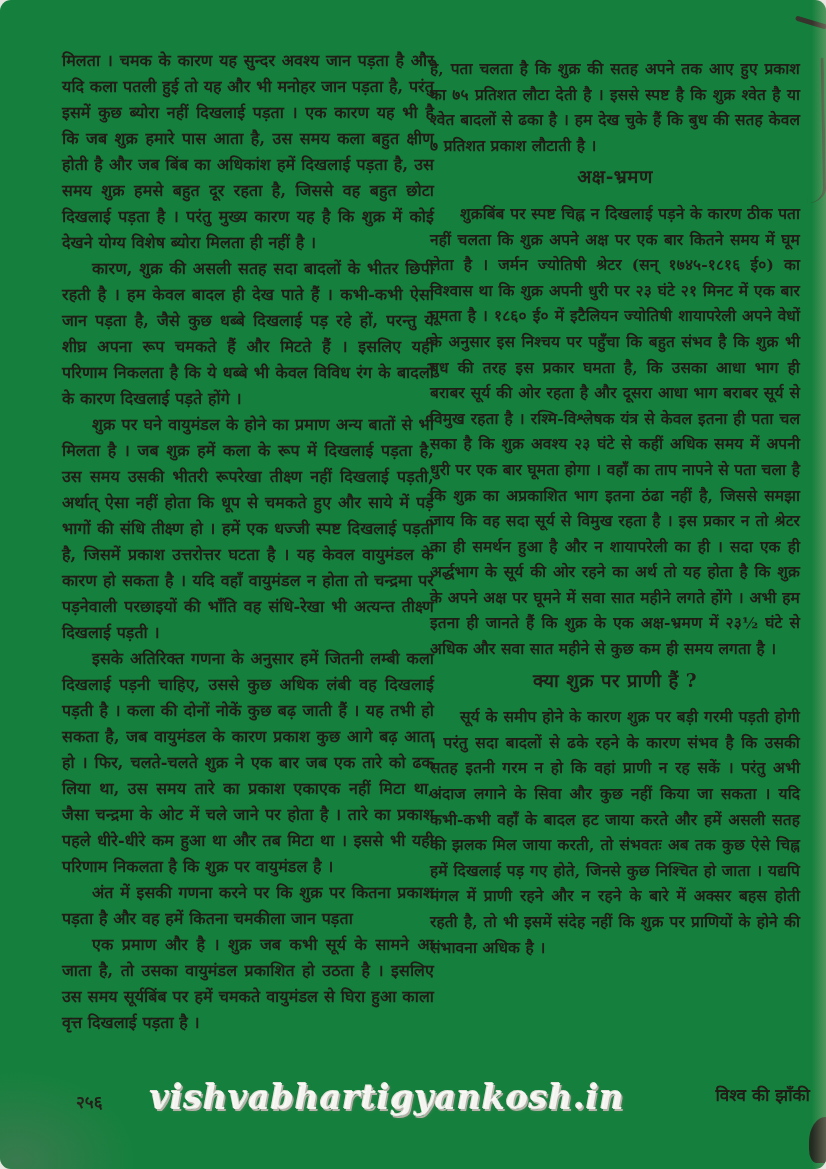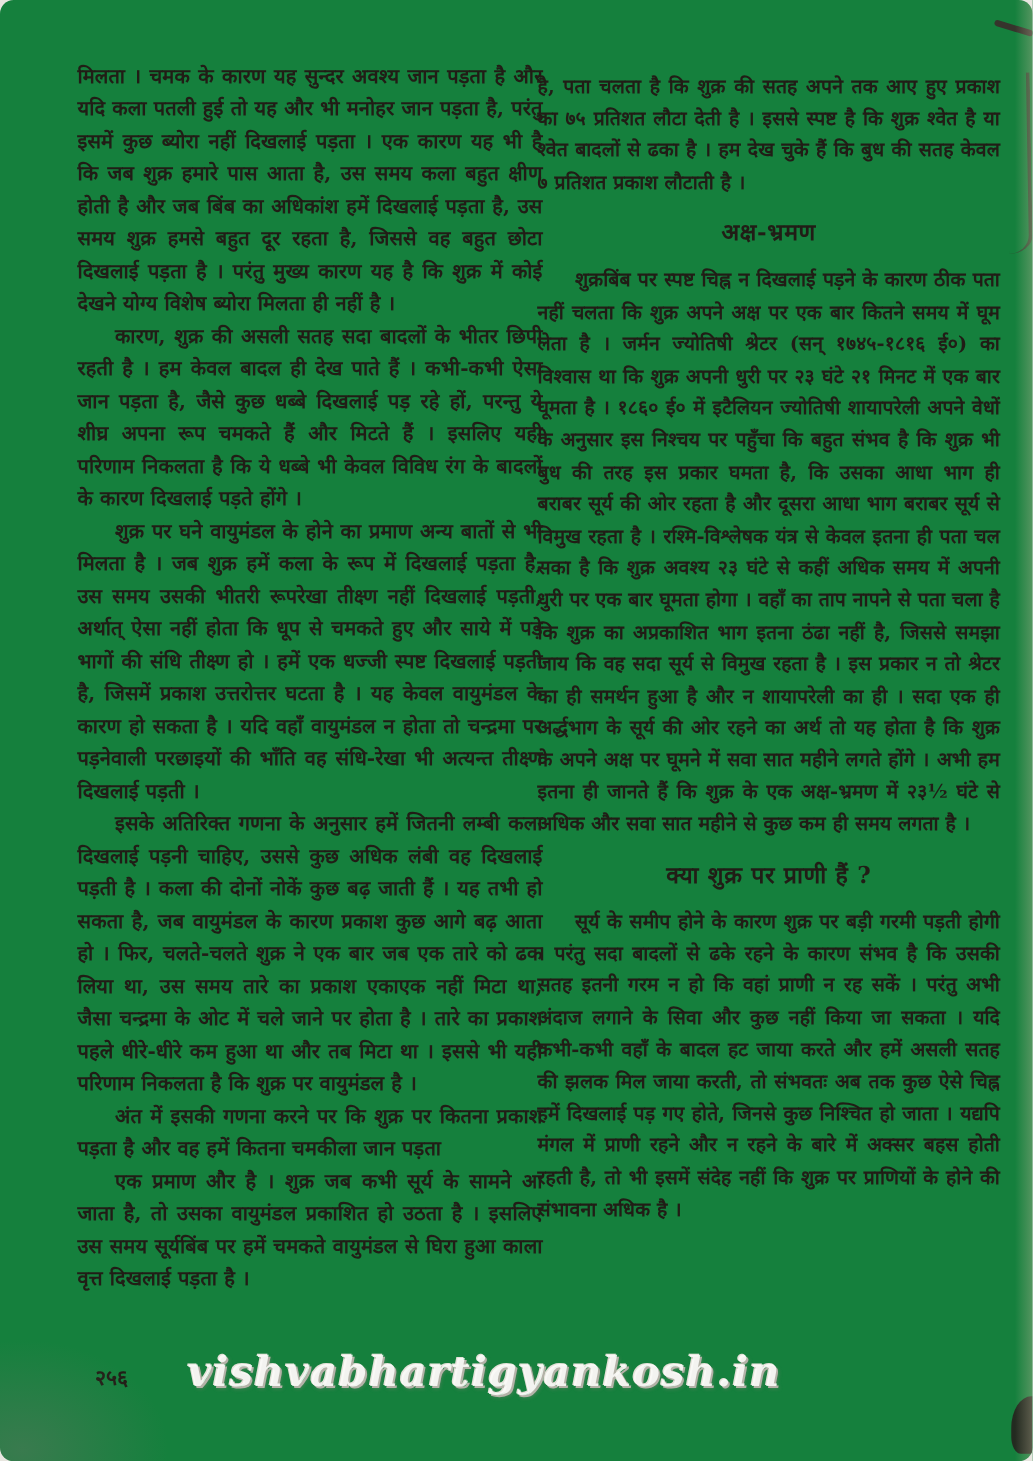--- a/index.html
+++ b/index.html
@@ -26,21 +26,21 @@
     letter-spacing:0.1px;
   }
   .col-left{left:62px;top:48px;width:372px;font-size:16px;line-height:26px;}
   .col-right{left:430px;top:56px;width:370px;font-size:15.5px;line-height:25.6px;}
   .col p{margin:0;text-indent:30px;}
   .col p.cont{text-indent:0;}
   .sec-heading{
     text-align:center;
     font-size:18.5px;
     font-weight:700;
-    margin:16px 0 11px 0;
+    margin:6px 0 11px 0;
     text-indent:0;
     letter-spacing:0.5px;
   }
   .footer-pagenum{
     position:absolute;left:76px;top:1090px;
     font-size:17px;font-weight:700;
   }
   .footer-title{
     position:absolute;left:630px;top:1083px;width:180px;
     text-align:right;font-size:17px;font-weight:700;
@@ -99,19 +99,20 @@
   <div class="col col-right">
     <p class="cont">है, पता चलता है कि शुक्र की सतह अपने तक आए हुए प्रकाश का ७५ प्रतिशत लौटा देती है । इससे स्पष्ट है कि शुक्र श्वेत है या श्वेत बादलों से ढका है । हम देख चुके हैं कि बुध की सतह केवल ७ प्रतिशत प्रकाश लौटाती है ।</p>
     <div class="sec-heading">अक्ष-भ्रमण</div>
     <p>शुक्रबिंब पर स्पष्ट चिह्न न दिखलाई पड़ने के कारण ठीक पता नहीं चलता कि शुक्र अपने अक्ष पर एक बार कितने समय में घूम लेता है । जर्मन ज्योतिषी श्रेटर (सन् १७४५-१८१६ ई०) का विश्वास था कि शुक्र अपनी धुरी पर २३ घंटे २१ मिनट में एक बार घूमता है । १८६० ई० में इटैलियन ज्योतिषी शायापरेली अपने वेधों के अनुसार इस निश्चय पर पहुँचा कि बहुत संभव है कि शुक्र भी बुध की तरह इस प्रकार घमता है, कि उसका आधा भाग ही बराबर सूर्य की ओर रहता है और दूसरा आधा भाग बराबर सूर्य से विमुख रहता है । रश्मि-विश्लेषक यंत्र से केवल इतना ही पता चल सका है कि शुक्र अवश्य २३ घंटे से कहीं अधिक समय में अपनी धुरी पर एक बार घूमता होगा । वहाँ का ताप नापने से पता चला है कि शुक्र का अप्रकाशित भाग इतना ठंढा नहीं है, जिससे समझा जाय कि वह सदा सूर्य से विमुख रहता है । इस प्रकार न तो श्रेटर का ही समर्थन हुआ है और न शायापरेली का ही । सदा एक ही अर्द्धभाग के सूर्य की ओर रहने का अर्थ तो यह होता है कि शुक्र के अपने अक्ष पर घूमने में सवा सात महीने लगते होंगे । अभी हम इतना ही जानते हैं कि शुक्र के एक अक्ष-भ्रमण में २३½ घंटे से अधिक और सवा सात महीने से कुछ कम ही समय लगता है ।</p>
     <div class="sec-heading">क्या शुक्र पर प्राणी हैं ?</div>
     <p>सूर्य के समीप होने के कारण शुक्र पर बड़ी गरमी पड़ती होगी । परंतु सदा बादलों से ढके रहने के कारण संभव है कि उसकी सतह इतनी गरम न हो कि वहां प्राणी न रह सकें । परंतु अभी अंदाज लगाने के सिवा और कुछ नहीं किया जा सकता । यदि कभी-कभी वहाँ के बादल हट जाया करते और हमें असली सतह की झलक मिल जाया करती, तो संभवतः अब तक कुछ ऐसे चिह्न हमें दिखलाई पड़ गए होते, जिनसे कुछ निश्चित हो जाता । यद्यपि मंगल में प्राणी रहने और न रहने के बारे में अक्सर बहस होती रहती है, तो भी इसमें संदेह नहीं कि शुक्र पर प्राणियों के होने की संभावना अधिक है ।</p>
   </div>
 
   <div class="footer-pagenum">२५६</div>
   <div class="watermark">vishvabhartigyankosh.in</div>
+  <div class="footer-title">विश्व की झाँकी</div>
 
   <div class="mark-top-right"></div>
   <div class="edge-curve-right"></div>
   <div class="corner-dark-bottom-right"></div>
   <div class="shadow-bottom-left"></div>
 
 </div>
 
 </body></html>

